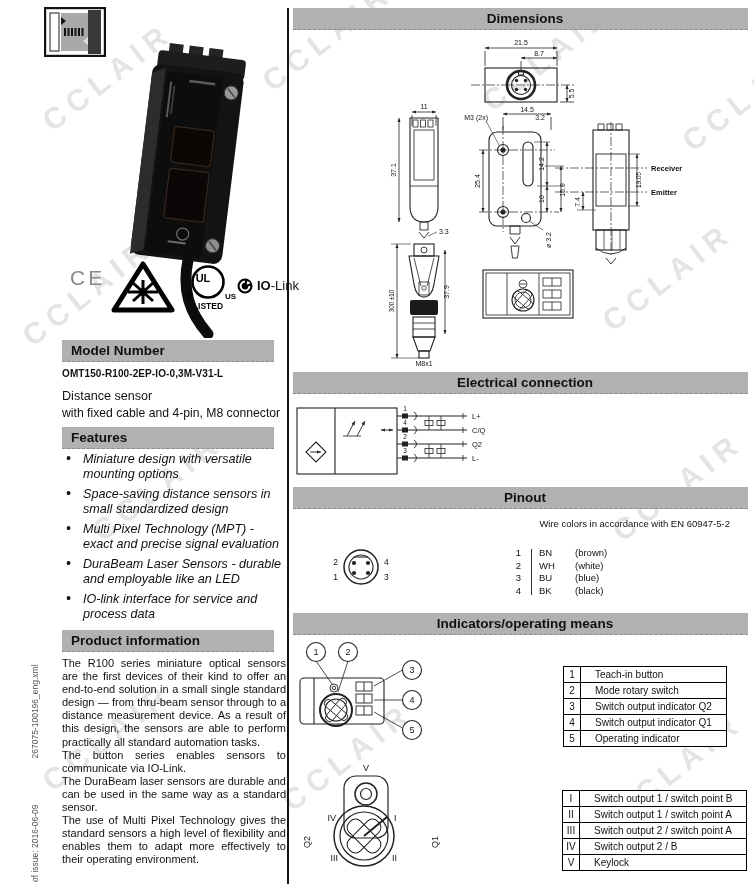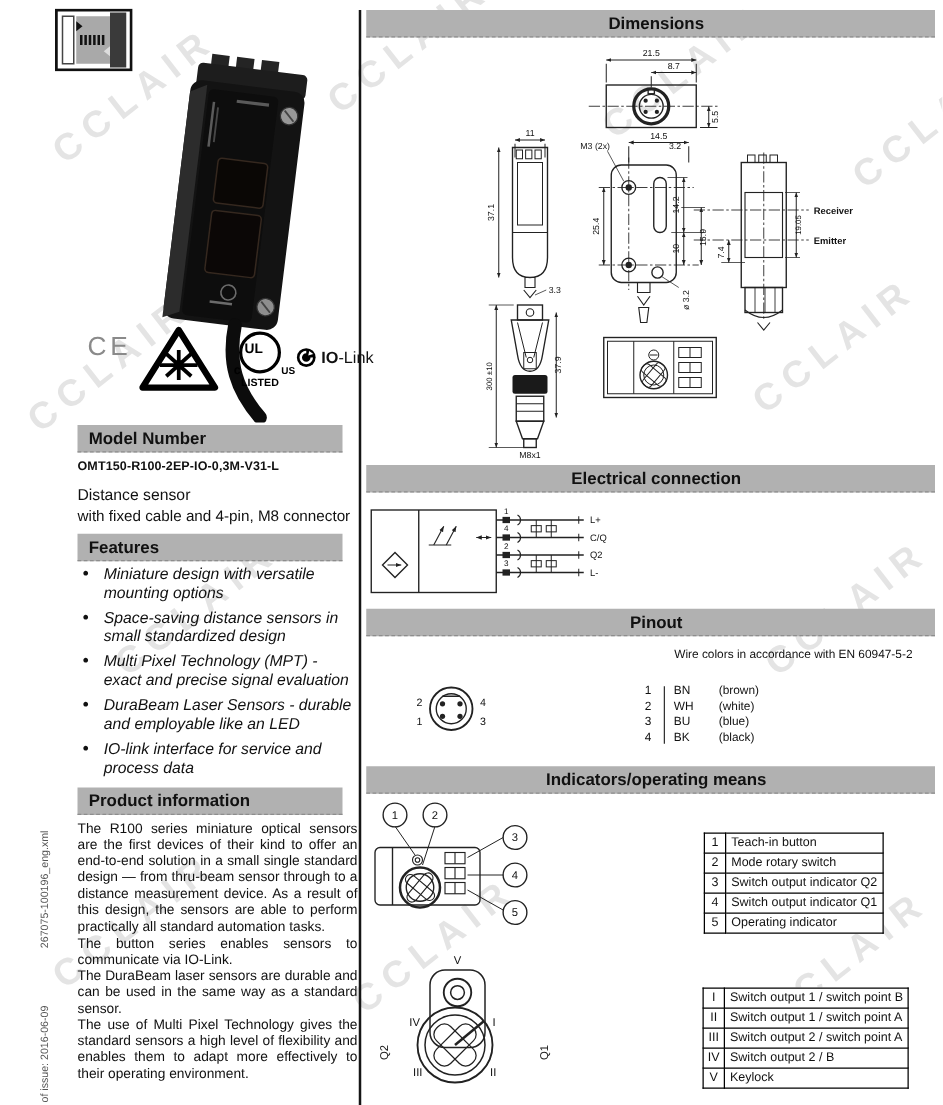--- a/index.html
+++ b/index.html
@@ -22,21 +22,21 @@
   ul.features li::before{content:"\2022";position:absolute;left:4px;top:-1px;font-size:14px;}
   .prodinfo{position:absolute;left:62px;top:657px;width:224px;font-size:11px;line-height:13.1px;text-align:justify;}
   .prodinfo p{margin:0;}
   .sidenote{position:absolute;left:40px;bottom:2px;transform-origin:0 100%;
             transform:rotate(-90deg);white-space:nowrap;font-size:8.5px;color:#555;}
   .sidenote .gap{margin-left:46px;}
   .certrow span.ce{position:absolute;left:70px;top:266px;font-size:21px;color:#8a8a8a;letter-spacing:3px;}
   .iolink{position:absolute;left:237px;top:278px;display:flex;align-items:flex-start;gap:4px;font-size:13px;}
   .iolink .io{font-weight:bold;}
   .dtable{border-collapse:collapse;background:#fff;}
-  .dtable td{border:1px solid #000;font-size:10px;padding:0 4px;height:15px;line-height:15px;white-space:nowrap;}
+  .dtable td{border:1px solid #000;font-size:10px;padding:0 14px;height:15px;line-height:15px;white-space:nowrap;}
   .dtable td.k{text-align:center;padding:0 2px;min-width:12px;}
   .pinnote{position:absolute;left:440px;top:518px;width:290px;text-align:right;font-size:9.5px;}
   .wiretab{position:absolute;left:505px;top:547px;font-size:9.5px;line-height:12.6px;}
   .wiretab::before{content:"";position:absolute;left:26px;top:2px;bottom:2px;width:1px;background:#333;}
   .wirerow{display:flex;}
   .wirerow .pn{width:16px;text-align:right;}
   .wirerow .pc{width:36px;margin-left:18px;}
   svg{font-family:"Liberation Sans",sans-serif;}
   .dt{font-size:7px;fill:#111;}
   .dts{font-size:6.3px;fill:#111;}

